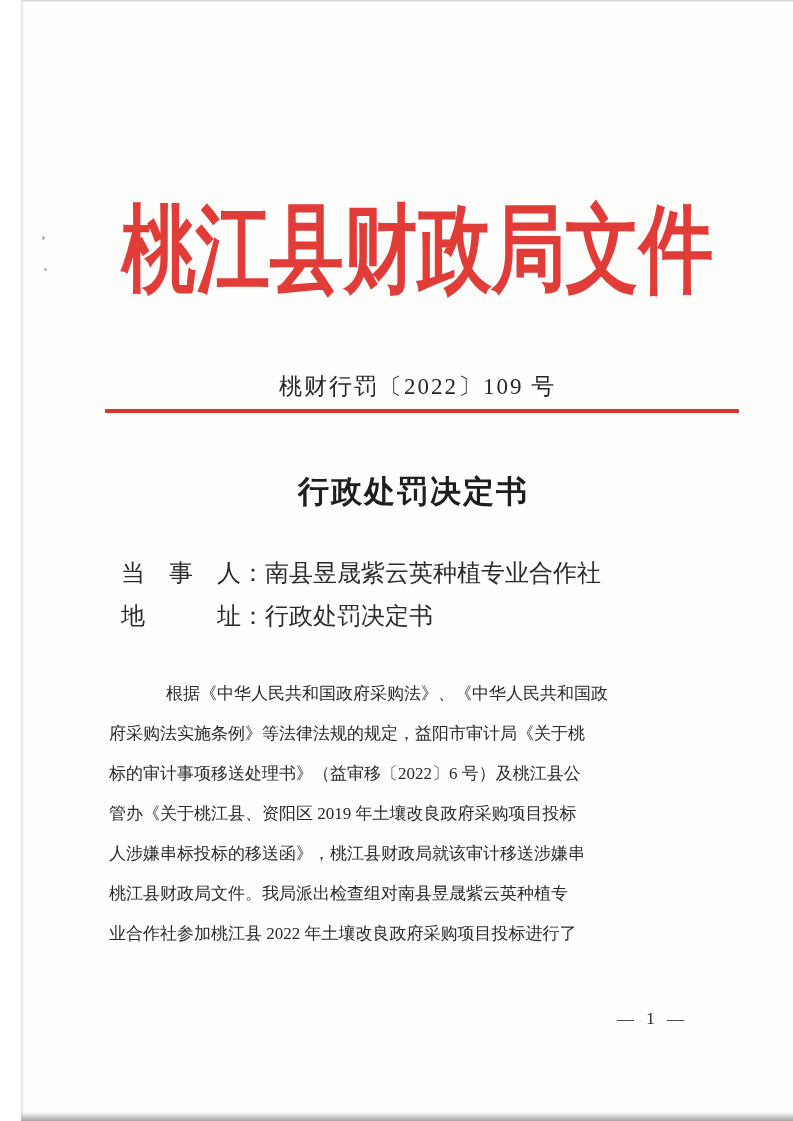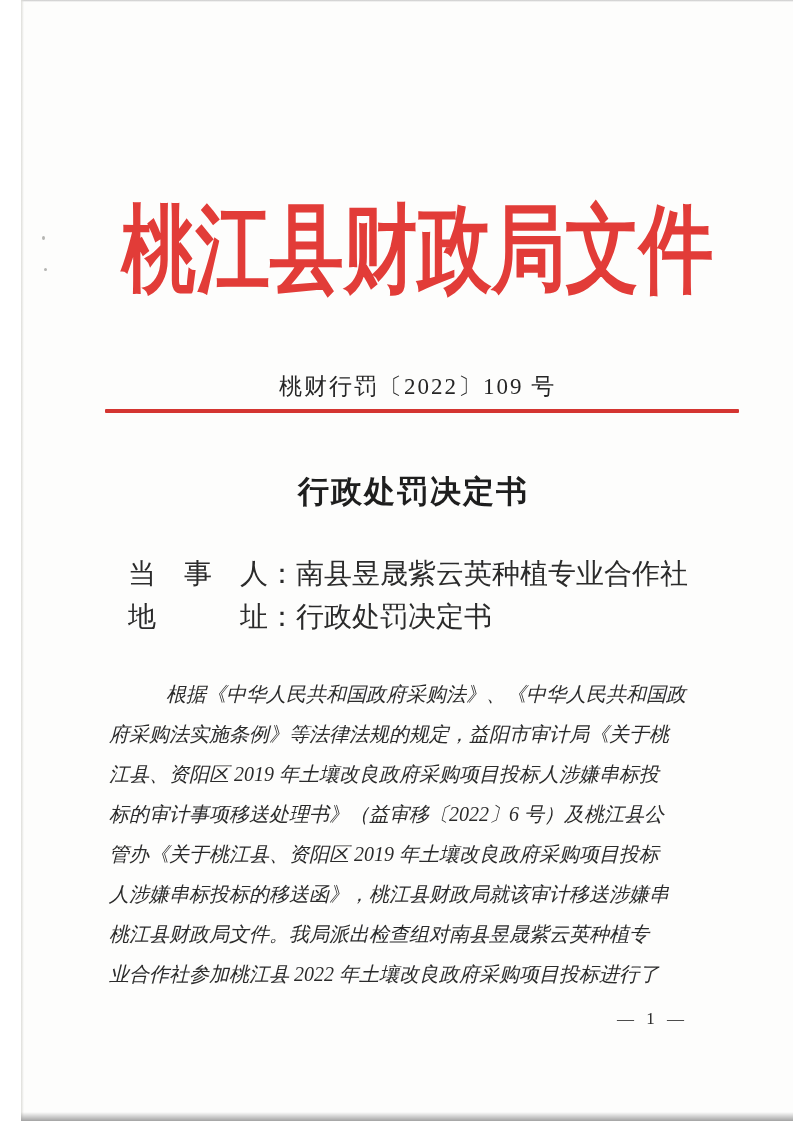--- a/index.html
+++ b/index.html
@@ -63,32 +63,31 @@
 
   .doc-title {
     position: absolute; top: 473px; left: 0; width: 785px;
     text-align: center;
     font-size: 31px; line-height: 38px; font-weight: bold;
     letter-spacing: 2px;
     color: #1e1e1e;
   }
 
   .party-block {
-    position: absolute; top: 552px; left: 107px; right: 70px;
-    font-size: 28px; line-height: 43px;
+    position: absolute; top: 552px; left: 100px; right: 70px;
+    font-size: 24px; line-height: 43px;
     color: #2b2b2b;
     white-space: nowrap;
   }
   .party-row { height: 43px; }
 
   .body-paragraph {
     position: absolute; top: 674px; left: 88px; width: 628px;
-    font-size: 20px; line-height: 40px;
+    font-size: 17px; line-height: 40px;
     color: #2b2b2b;
-    font-style: italic;
   }
   .body-line { height: 40px; white-space: nowrap; }
   .body-line.indent { padding-left: 57px; }
 
   .page-number {
     position: absolute; top: 1008px; left: 596px;
     font-size: 17px; line-height: 22px;
     letter-spacing: 4px;
     color: #2b2b2b;
     white-space: nowrap;
@@ -119,21 +118,20 @@
       <span>当　事　人：</span><span>南县昱晟紫云英种植专业合作社</span>
     </div>
     <div class="party-row">
       <span>地　　　址：</span><span>行政处罚决定书</span>
     </div>
   </div>
 
   <div class="body-paragraph">
     <div class="body-line indent">根据《中华人民共和国政府采购法》、《中华人民共和国政</div>
     <div class="body-line">府采购法实施条例》等法律法规的规定，益阳市审计局《关于桃</div>
-    <div class="body-line">江县、资阳区 2019 年土壤改良政府采购项目投标人涉嫌串标投</div>
     <div class="body-line">标的审计事项移送处理书》（益审移〔2022〕6 号）及桃江县公</div>
     <div class="body-line">管办《关于桃江县、资阳区 2019 年土壤改良政府采购项目投标</div>
     <div class="body-line">人涉嫌串标投标的移送函》，桃江县财政局就该审计移送涉嫌串</div>
     <div class="body-line">桃江县财政局文件。我局派出检查组对南县昱晟紫云英种植专</div>
     <div class="body-line">业合作社参加桃江县 2022 年土壤改良政府采购项目投标进行了</div>
   </div>
 
   <div class="page-number">— 1 —</div>
 
 </div>

